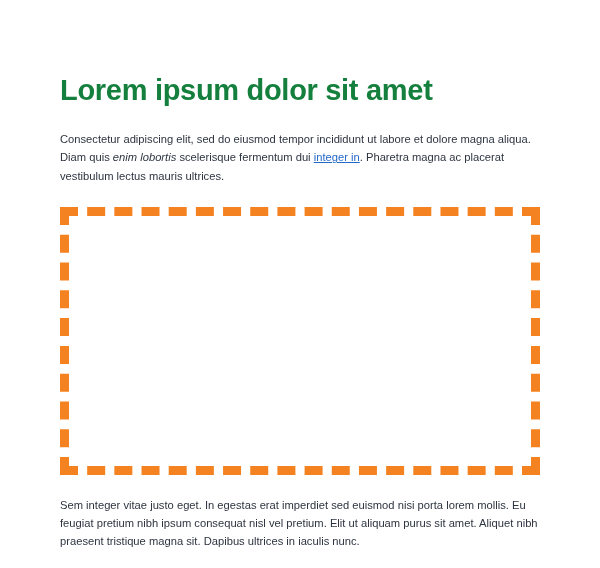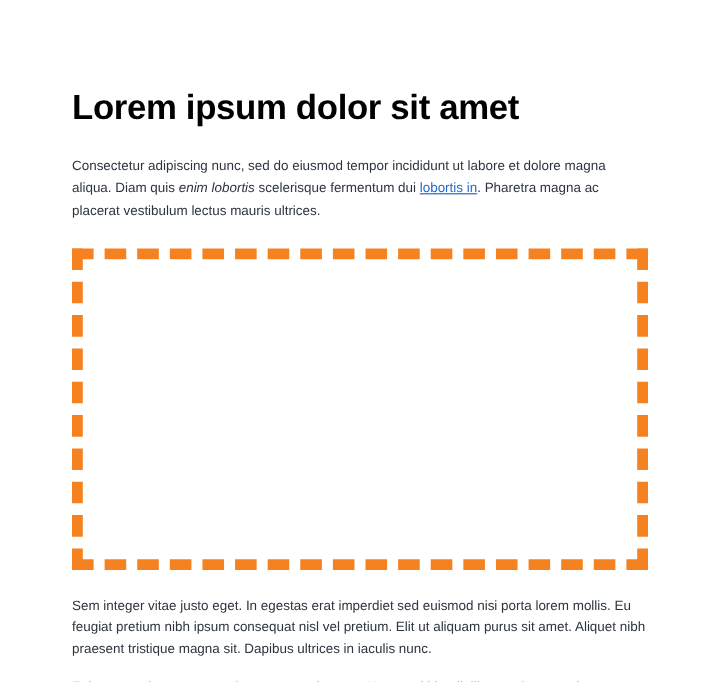--- a/index.html
+++ b/index.html
@@ -21,21 +21,21 @@
     box-sizing: border-box;
     padding: 0 60px;
   }
   .doc-title {
     margin: 0;
     padding-top: 72px;
     font-size: 29px;
     line-height: 1.25;
     font-weight: bold;
     letter-spacing: -0.3px;
-    color: #000000;
+    color: #15803d;
   }
   .para {
     margin: 0;
     font-size: 11.2px;
     line-height: 1.62;
     color: #2d3440;
     text-align: left;
   }
   .para.lead {
     margin-top: 22px;
@@ -65,21 +65,21 @@
     margin-top: 14px;
   }
 </style>
 </head>
 <body>
 
 <div class="page">
 
   <h1 class="doc-title">Lorem ipsum dolor sit amet</h1>
 
-  <p class="para lead"><span>Consectetur adipiscing nunc, sed do </span><strong>eiusmod tempor</strong><span> incididunt ut labore et dolore magna aliqua. Diam quis </span><em>enim lobortis</em><span> scelerisque fermentum dui </span><a href="#">lobortis in</a><span>. Pharetra magna ac placerat vestibulum lectus mauris ultrices.</span></p>
+  <p class="para lead"><span>Consectetur adipiscing elit, sed do </span><strong>eiusmod tempor</strong><span> incididunt ut labore et dolore magna aliqua. Diam quis </span><em>enim lobortis</em><span> scelerisque fermentum dui </span><a href="#">integer in</a><span>. Pharetra magna ac placerat vestibulum lectus mauris ultrices.</span></p>
 
   <div class="placeholder-box"></div>
 
   <div class="body-block">
     <p class="para">Sem integer vitae justo eget. In egestas erat imperdiet sed euismod nisi porta lorem mollis. Eu feugiat pretium nibh ipsum consequat nisl vel pretium. Elit ut aliquam purus sit amet. Aliquet nibh praesent tristique magna sit. Dapibus ultrices in iaculis nunc.</p>
     <p class="para">Enim eu turpis egestas pretium aenean pharetra. Nunc sed blandit libero volutpat sed cras ornare arcu. Etiam erat velit scelerisque in. Purus semper eget duis at tellus at urna condimentum mattis. Sapien faucibus et molestie ac feugiat sed lectus vestibulum mattis. Odio ut sem nulla pharetra diam sit amet.</p>
   </div>
 
 </div>
 

